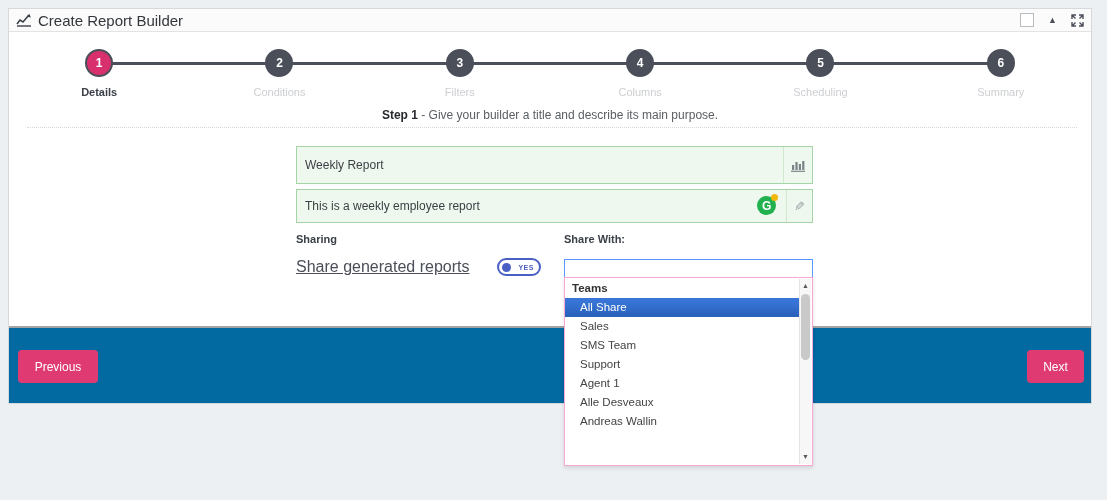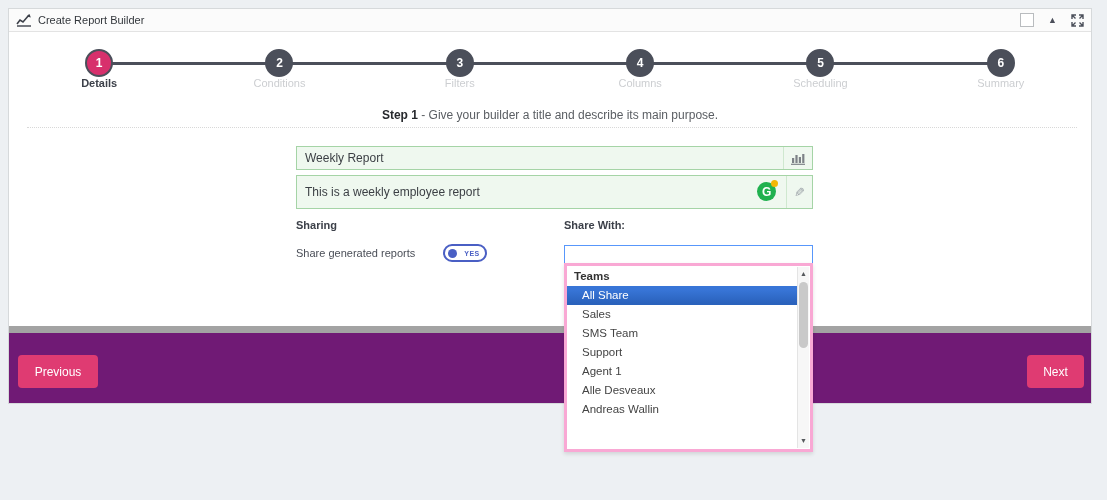--- a/index.html
+++ b/index.html
@@ -3,77 +3,77 @@
 <meta charset="utf-8">
 <style>
   * { margin:0; padding:0; box-sizing:border-box; }
   html,body { width:1107px; height:500px; }
   body { background:#edf0f3; font-family:"Liberation Sans", sans-serif; position:relative; overflow:hidden; }
 
   .panel { position:absolute; left:8px; top:8px; width:1084px; height:396px; background:#fff; border:1px solid #d6d9db; }
 
   
   .hdr { position:absolute; left:0; top:0; right:0; height:23px; background:#fbfbfb; border-bottom:1px solid #e3e3e3; display:flex; align-items:center; padding:0 7px; }
-  .hdr-title { font-size:11px; color:#33373c; margin-left:6px; }
+  .hdr-title { font-size:15px; color:#33373c; margin-left:6px; }
   .hdr-right { margin-left:auto; display:flex; align-items:center; gap:14px; }
   .hdr-checkbox { width:14px; height:14px; background:#fff; border:1px solid #b9bcbf; }
   .collapse-tri { font-size:9px; color:#4b4f5a; cursor:pointer; line-height:1; }
 
   
   .stepper { position:absolute; left:0; top:40px; right:0; height:56px; }
   .step-line { position:absolute; top:13px; left:8.33%; right:8.33%; height:3px; background:#4b4f5a; }
   .steps { position:relative; display:flex; }
   .step { flex:1; display:flex; flex-direction:column; align-items:center; }
   .step-circle { width:28px; height:28px; border-radius:50%; background:#4b4f5a; border:2px solid #4b4f5a; color:#fff; font-size:12px; font-weight:bold; display:flex; align-items:center; justify-content:center; z-index:2; cursor:pointer; }
   .step.active .step-circle { background:#d7306c; }
-  .step-label { font-size:11px; color:#ccced1; }
+  .step-label { margin-top:9px; font-size:11px; color:#ccced1; }
   .step.active .step-label { color:#3c4049; font-weight:bold; }
 
   .step-desc { position:absolute; left:0; right:0; top:99px; text-align:center; font-size:12px; color:#5a5e63; }
   .step-desc b { color:#27292d; }
   .dotted-divider { position:absolute; left:18px; right:14px; top:118px; border-top:1px dotted #d8d8d8; }
 
   
   .form-col { position:absolute; left:287px; top:137px; width:517px; }
   .g-input { display:flex; align-items:stretch; background:#eff8ef; border:1px solid #a5d4a6; margin-bottom:5px; }
   .g-input input { flex:1; background:transparent; border:none; outline:none; font-size:12px; color:#3b3f44; padding:0 8px; font-family:"Liberation Sans",sans-serif; }
-  .g-input.title { height:24px; }
+  .g-input.title { height:38px; }
   .g-input.desc { height:34px; }
   .icon-cell { display:flex; align-items:center; padding:0 7px; border-left:1px solid #cfe8cf; }
   .icon-cell.noborder { border-left:none; }
   .gram-wrap { position:relative; width:20px; height:20px; margin-right:2px; }
   .gram-circle { width:19px; height:19px; border-radius:50%; background:#21b14f; color:#fff; font-size:12px; font-weight:bold; display:flex; align-items:center; justify-content:center; }
   .gram-dot { position:absolute; right:-1px; top:-2px; width:7px; height:7px; border-radius:50%; background:#f2b705; }
   .pencil { font-size:13px; color:#9aa0a6; transform:scaleX(-1); display:inline-block; }
 
   .two-col { display:flex; margin-top:10px; }
   .col-left { width:268px; }
   .col-right { width:249px; position:relative; }
   .sec-label { font-size:11px; font-weight:bold; color:#3c4049; margin-bottom:13px; }
   .share-row { display:flex; align-items:center; }
-  .share-text { font-size:11px; color:#4a4e57; }
+  .share-text { font-size:16px; color:#4a4e57;text-decoration:underline; }
   .toggle { margin-left:28px; width:44px; height:18px; border:2px solid #4a5fc4; border-radius:9px; background:#fff; display:flex; align-items:center; padding:0 3px; cursor:pointer; }
   .toggle-dot { width:9px; height:9px; border-radius:50%; background:#4a5fc4; }
   .toggle-txt { font-size:7px; color:#4a5fc4; font-weight:bold; margin-left:7px; letter-spacing:.5px; }
 
   .share-input { width:249px; height:26px; border:1px solid #5897fb; background:#fff; outline:none; font-size:12px; padding:0 6px; font-family:"Liberation Sans",sans-serif; margin-top:1px; }
 
   
-  .dropdown { position:absolute; left:0; top:44px; width:249px; height:189px; background:#fff; border:3px solid #f9a8d4; box-shadow:0 2px 4px rgba(0,0,0,.12); z-index:20; overflow:hidden; }
+  .dropdown { position:absolute; left:0; top:44px; width:249px; height:189px; background:#fff; border:1px solid #f9a8d4; box-shadow:0 2px 4px rgba(0,0,0,.12); z-index:20; overflow:hidden; }
   .dd-list { position:absolute; left:0; top:1px; right:13px; }
   .dd-row { height:19px; line-height:19px; font-size:11.5px; color:#444; padding-left:15px; white-space:nowrap; overflow:hidden; cursor:pointer; }
   .dd-row.header { font-weight:bold; color:#333; padding-left:7px; cursor:default; }
   .dd-row.selected { background:linear-gradient(#3875d7 20%, #2a62bc 90%); color:#fff; }
   .dd-scrollbar { position:absolute; top:1px; right:1px; bottom:1px; width:12px; background:#f7f7f7; border-left:1px solid #e4e4e4; }
   .dd-arrow { position:absolute; left:0; width:100%; text-align:center; font-size:7px; color:#55585c; line-height:10px; cursor:pointer; }
   .dd-arrow.up { top:2px; } .dd-arrow.down { bottom:2px; }
   .dd-thumb { position:absolute; left:1px; top:15px; width:9px; height:66px; background:#c9c9c9; border-radius:5px; cursor:pointer; }
 
   
-  .footer { position:absolute; left:0; right:0; top:317px; bottom:0; background:#701a75; border-top:7px solid #a3a3a3; }
+  .footer { position:absolute; left:0; right:0; top:317px; bottom:0; background:#0369a1; border-top:2px solid #a3a3a3; }
   .btn { position:absolute; top:22px; height:33px; background:#df3b72; color:#fff; font-size:12px; border:none; border-radius:4px; cursor:pointer; font-family:"Liberation Sans",sans-serif; }
   .btn.prev { left:9px; width:80px; }
   .btn.next { right:7px; width:57px;text-align:center; }
 
   svg { display:block; }
 </style>
 </head>
 <body>
 
 <div class="panel">

